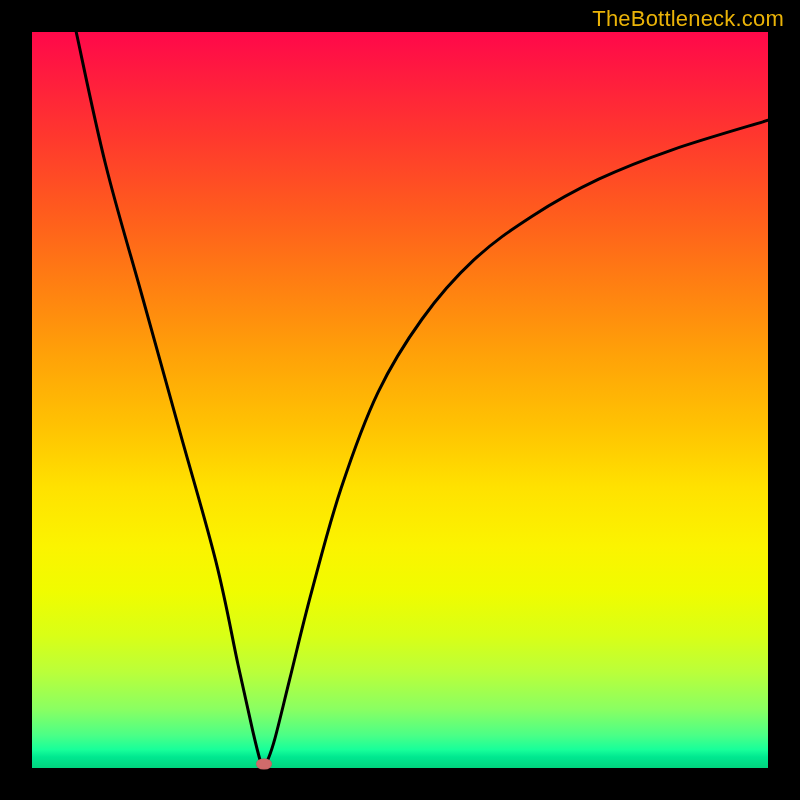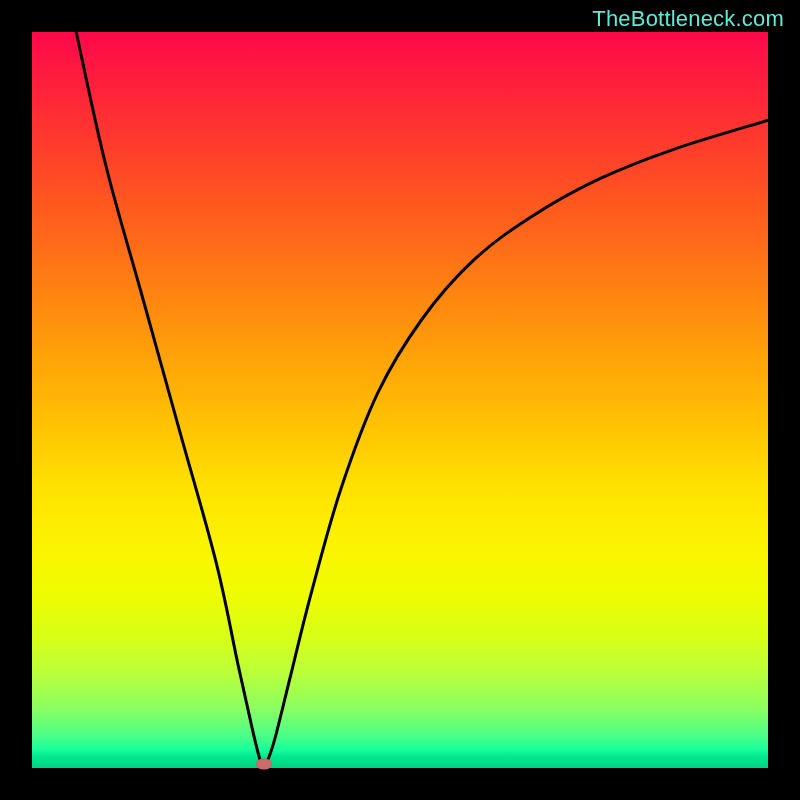--- a/index.html
+++ b/index.html
@@ -44,21 +44,21 @@
       #4cff86 95.5%,
       #18ff9a 97.5%,
       #00e890 98.5%,
       #00d47e 100%
     );
   }
   .watermark {
     position: absolute;
     top: 6px;
     right: 16px;
-    color: #5eead4;
+    color: #eab308;
     font-size: 22px;
     letter-spacing: 0.2px;
   }
   svg.curve {
     position: absolute;
     top: 0;
     left: 0;
     width: 736px;
     height: 736px;
   }

